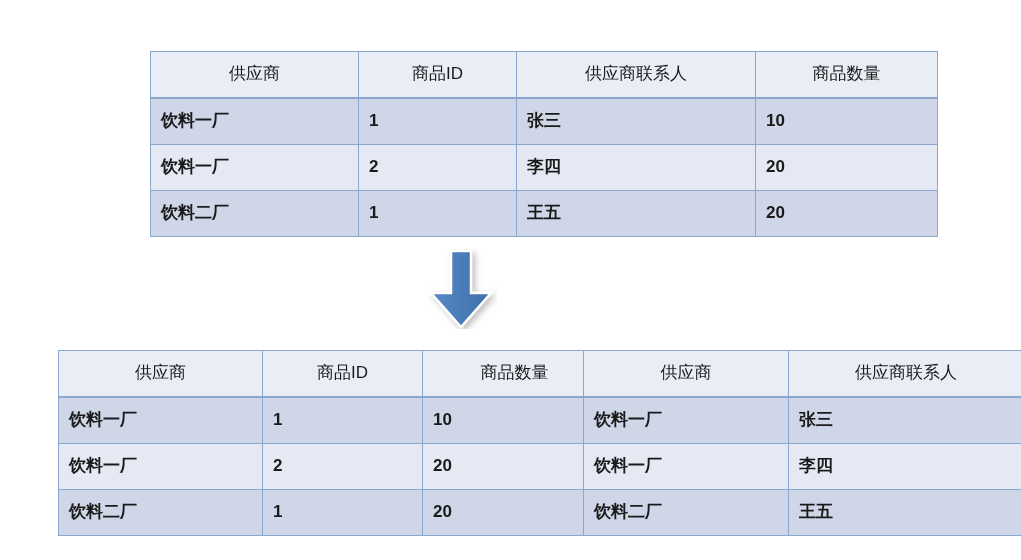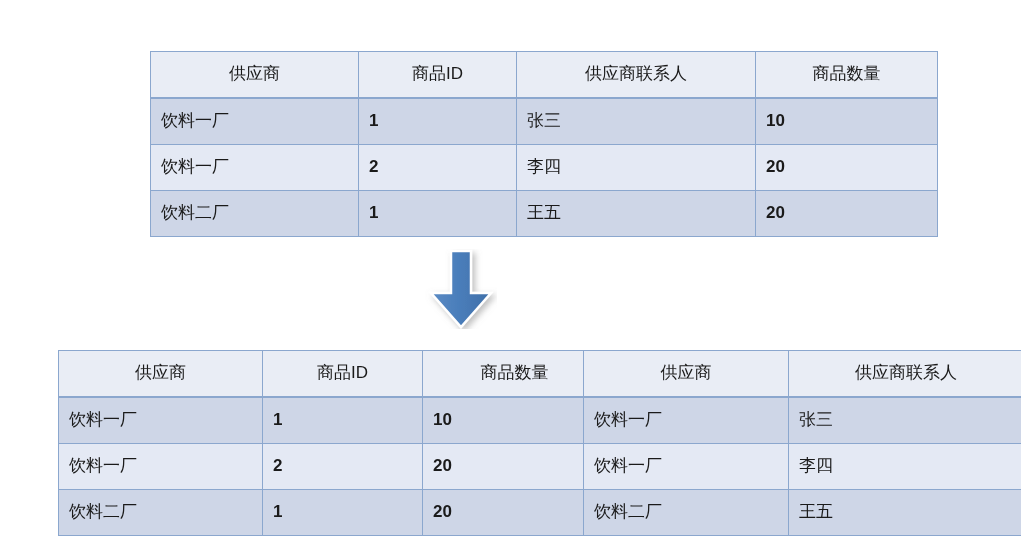--- a/index.html
+++ b/index.html
@@ -40,20 +40,21 @@
     white-space: nowrap;
     overflow: hidden;
   }
   .tbl th {
     background: #e9edf5;
     text-align: center;
     border-bottom: 2px solid #8ba7ce;
   }
   .tbl td {
     text-align: left;
+    font-weight: bold;
   }
   .tbl tr.row-dark td {
     background: #ced6e7;
   }
   .tbl tr.row-light td {
     background: #e4e9f4;
   }
   .tbl td.num {
     font-weight: bold;
     font-size: 17px;

